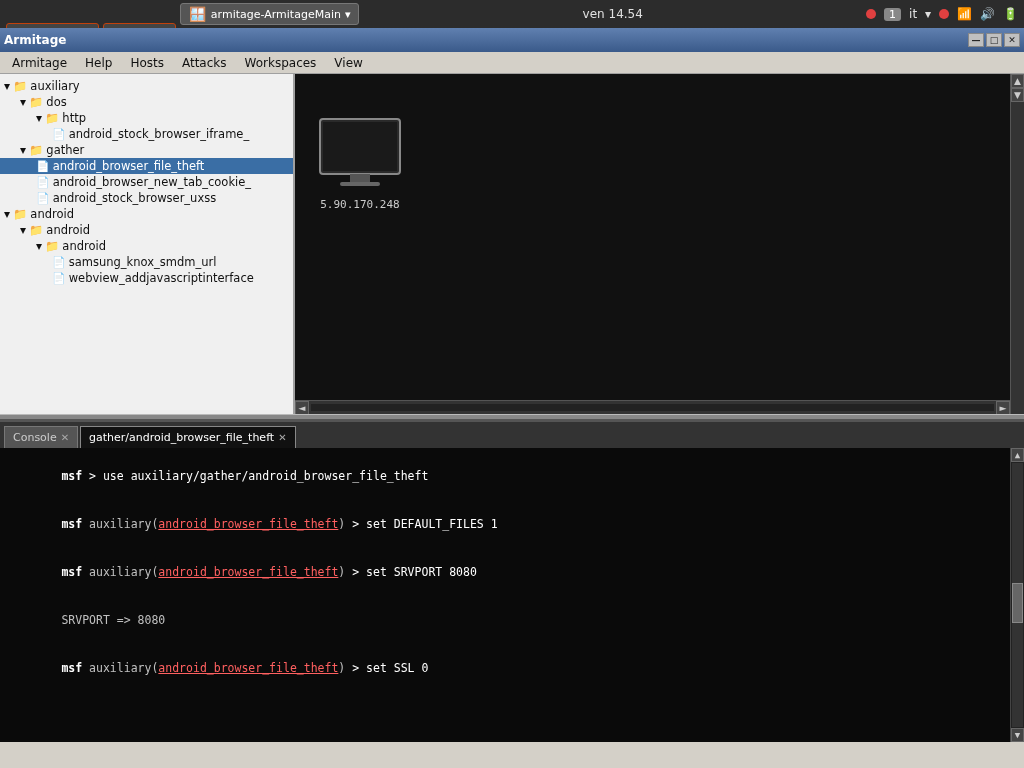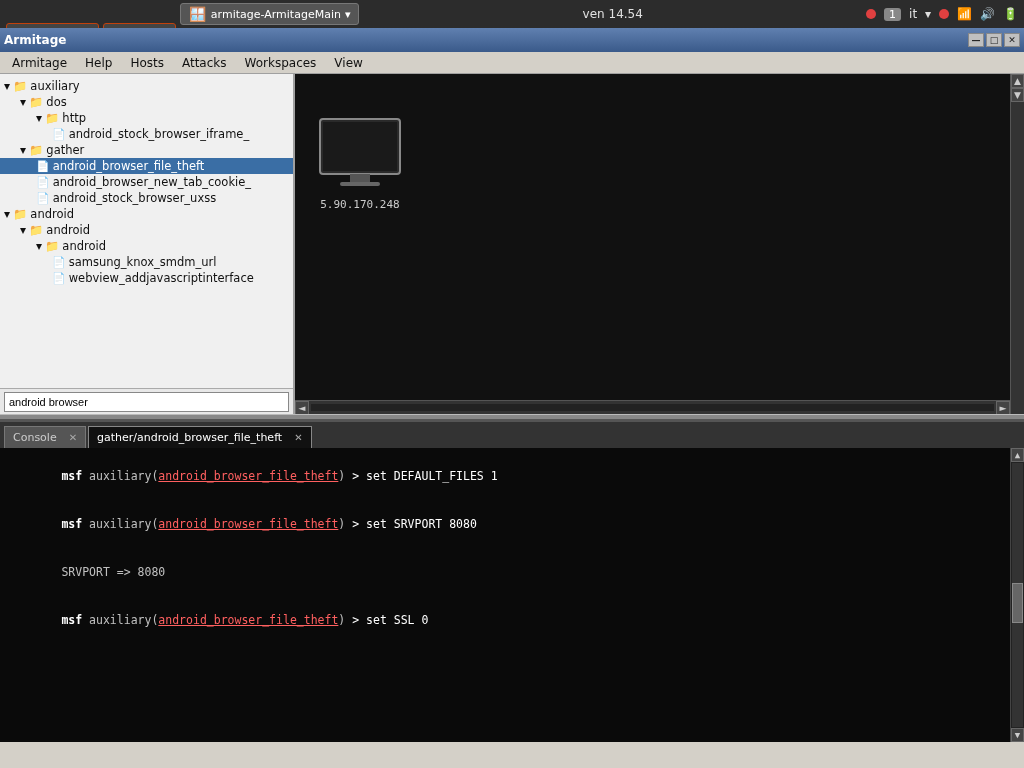--- a/index.html
+++ b/index.html
@@ -209,21 +209,21 @@
       height: 22px;
       background: #555;
       border: 1px solid #777;
       border-bottom: none;
       padding: 0 8px;
       display: flex;
       align-items: center;
       font-size: 11px;
       color: #ccc;
       cursor: pointer;
-      gap: 12px;
+      gap: 4px;
     }
     .tab.active {
       background: #111;
       color: #fff;
       border-color: #888;
     }
     .tab-close {
       font-size: 10px;
       color: #aaa;
       cursor: pointer;
@@ -436,23 +436,20 @@
         </div>
 
         <div class="tree-item">
           <span class="tree-indent" style="display:inline-block;width:52px;"></span>
           <span class="file-icon">📄</span>
           <span>webview_addjavascriptinterface</span>
         </div>
 
       </div>
 
-      <div id="search-bar">
-        <input id="search-input" type="text" value="android browser" style="">
-      </div>
     </div>
 
     <div id="right-panel">
 
       <div class="host-icon">
         <svg class="monitor-svg" width="90" height="80" viewBox="0 0 90 80">
 
           <rect x="5" y="5" width="80" height="55" rx="3" ry="3" fill="#2a2a2a" stroke="#888" stroke-width="2"></rect>
           <rect x="8" y="8" width="74" height="49" fill="#1a1a1a" stroke="none"></rect>
 
@@ -489,20 +486,23 @@
       </div>
       <div class="tab active">
         <span>gather/android_browser_file_theft</span>
         <span class="tab-close">✕</span>
       </div>
     </div>
 
     <div id="console-area">
 
       <div class="console-line">
+        <span class="msf-prompt">msf</span><span class="cmd-text"> &gt; use auxiliary/gather/android_browser_file_theft</span>
+      </div>
+      <div class="console-line">
         <span class="msf-prompt">msf</span><span class="output-text"> auxiliary(</span><span class="highlight">android_browser_file_theft</span><span class="output-text">)</span><span class="cmd-text"> &gt; set DEFAULT_FILES 1</span>
       </div>
       <div class="console-line">
         <span class="msf-prompt">msf</span><span class="output-text"> auxiliary(</span><span class="highlight">android_browser_file_theft</span><span class="output-text">)</span><span class="cmd-text"> &gt; set SRVPORT 8080</span>
       </div>
       <div class="console-line">
         <span class="output-text">SRVPORT =&gt; 8080</span>
       </div>
       <div class="console-line">
         <span class="msf-prompt">msf</span><span class="output-text"> auxiliary(</span><span class="highlight">android_browser_file_theft</span><span class="output-text">)</span><span class="cmd-text"> &gt; set SSL 0</span>

